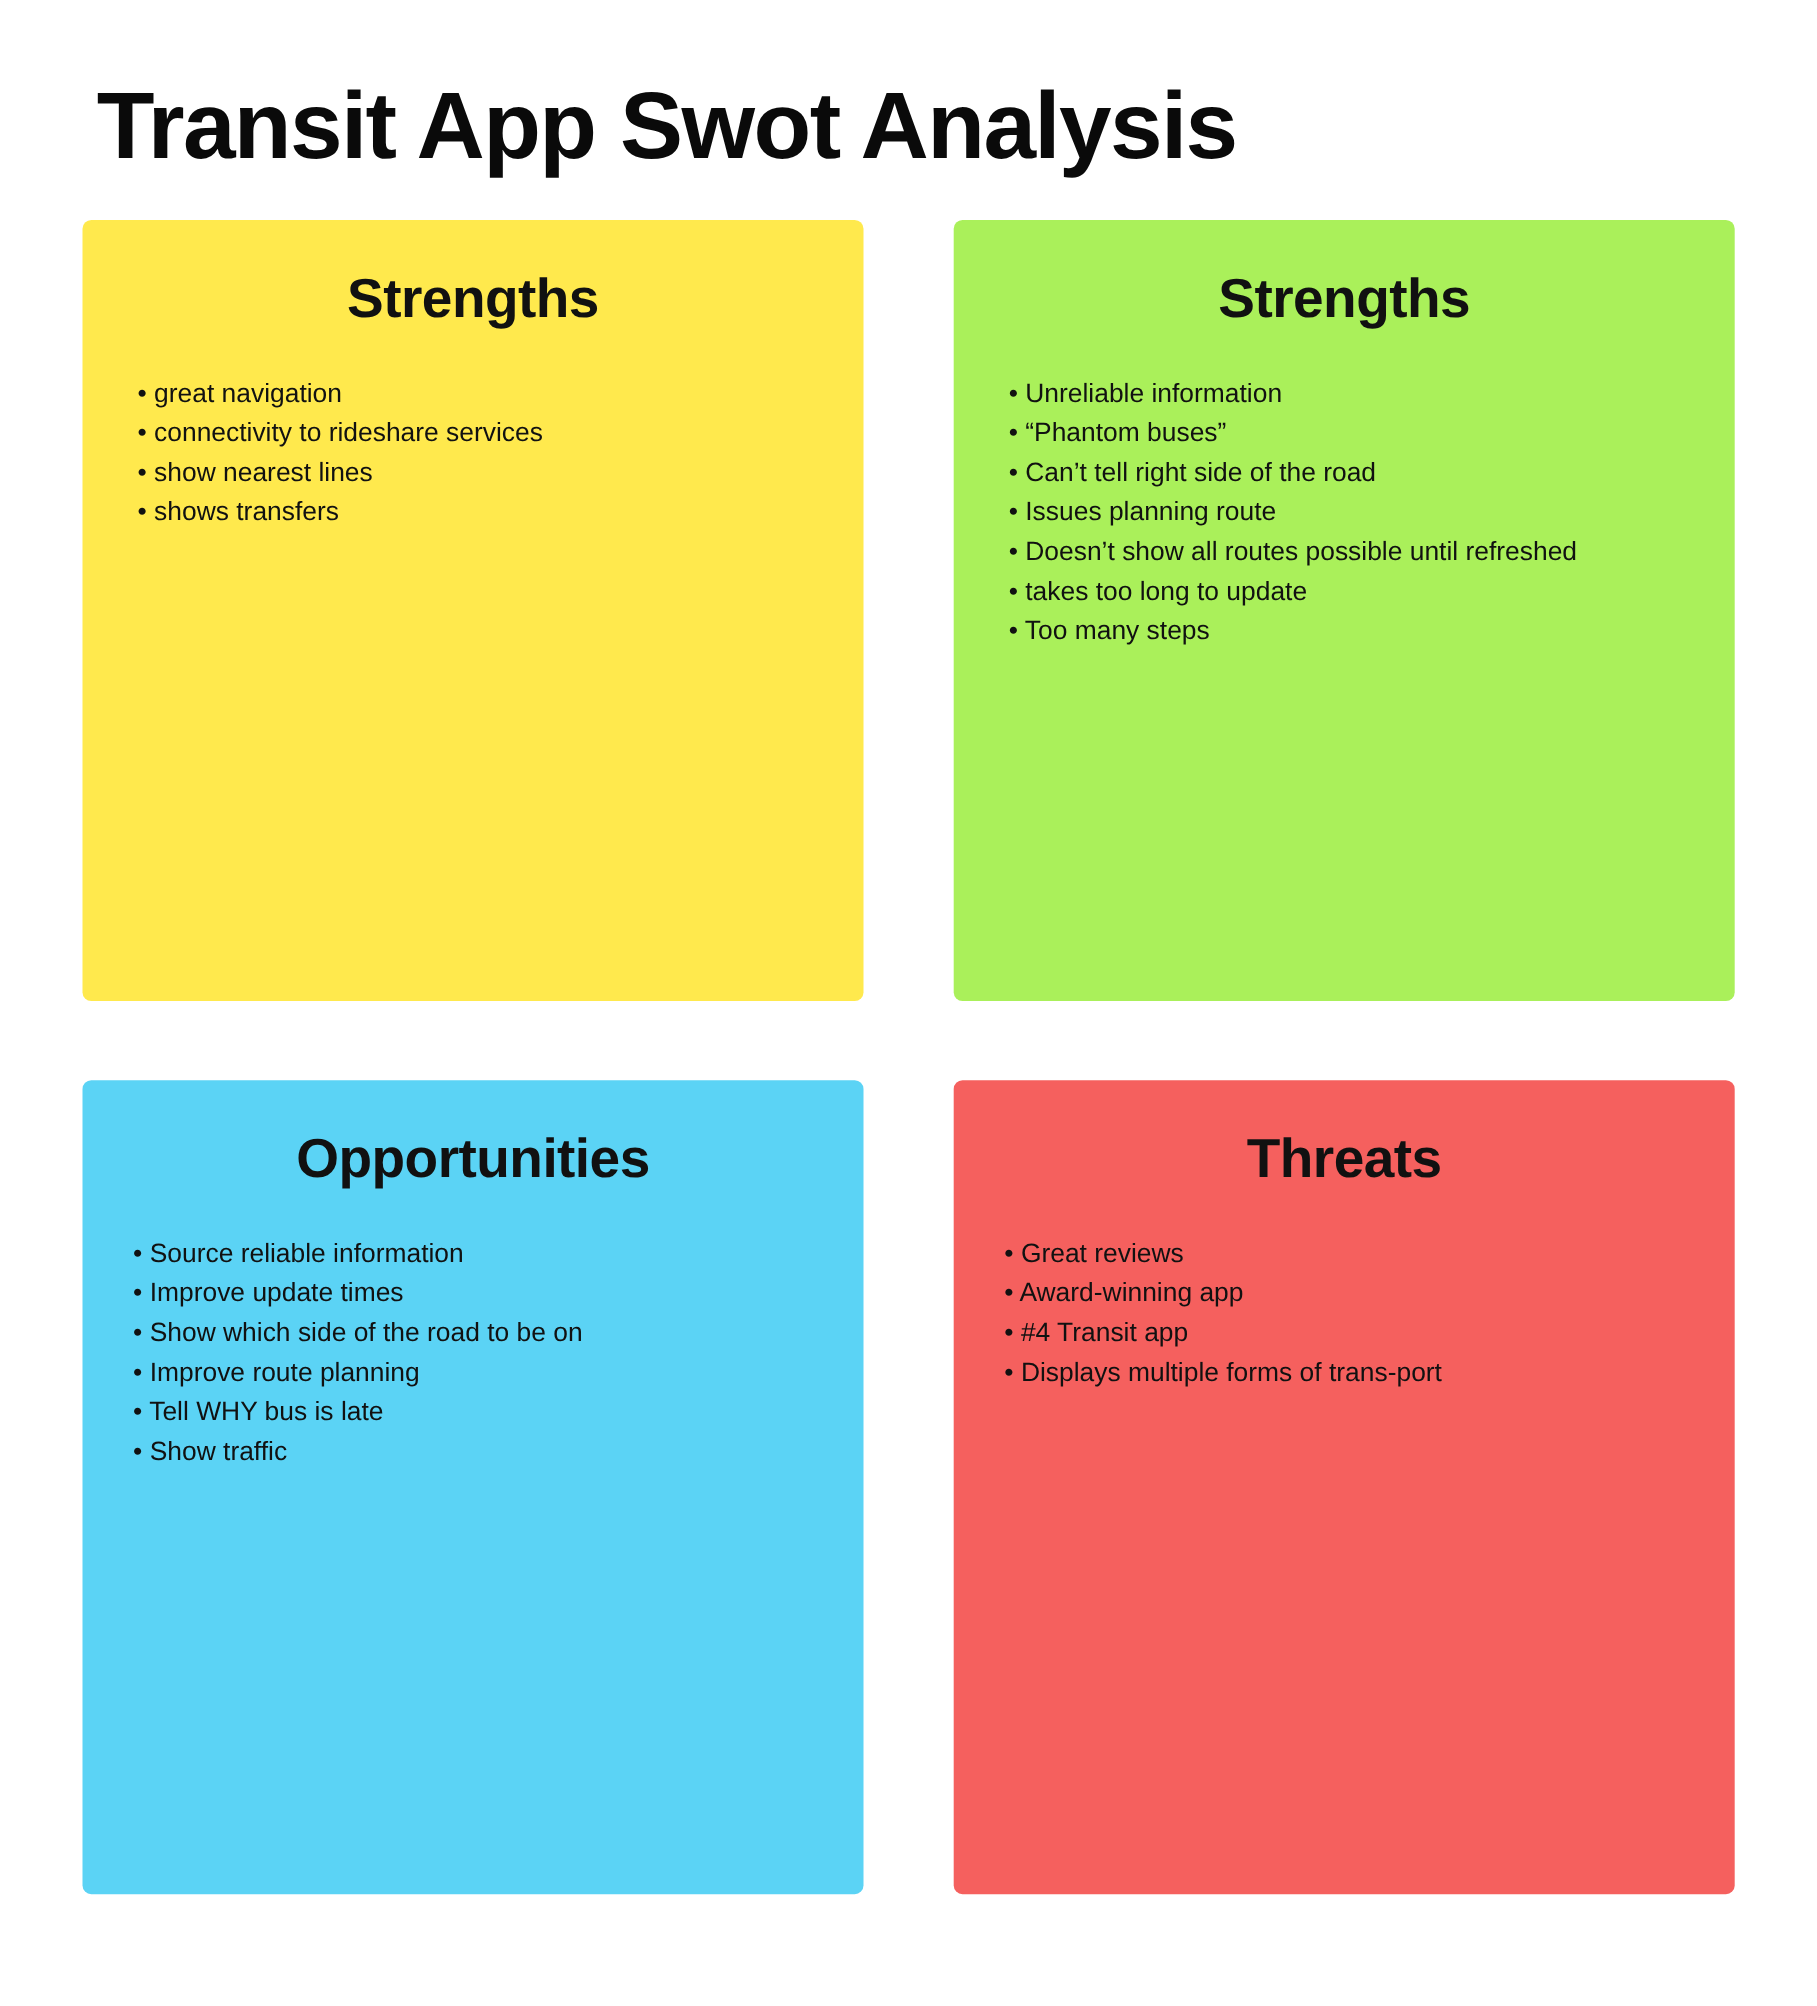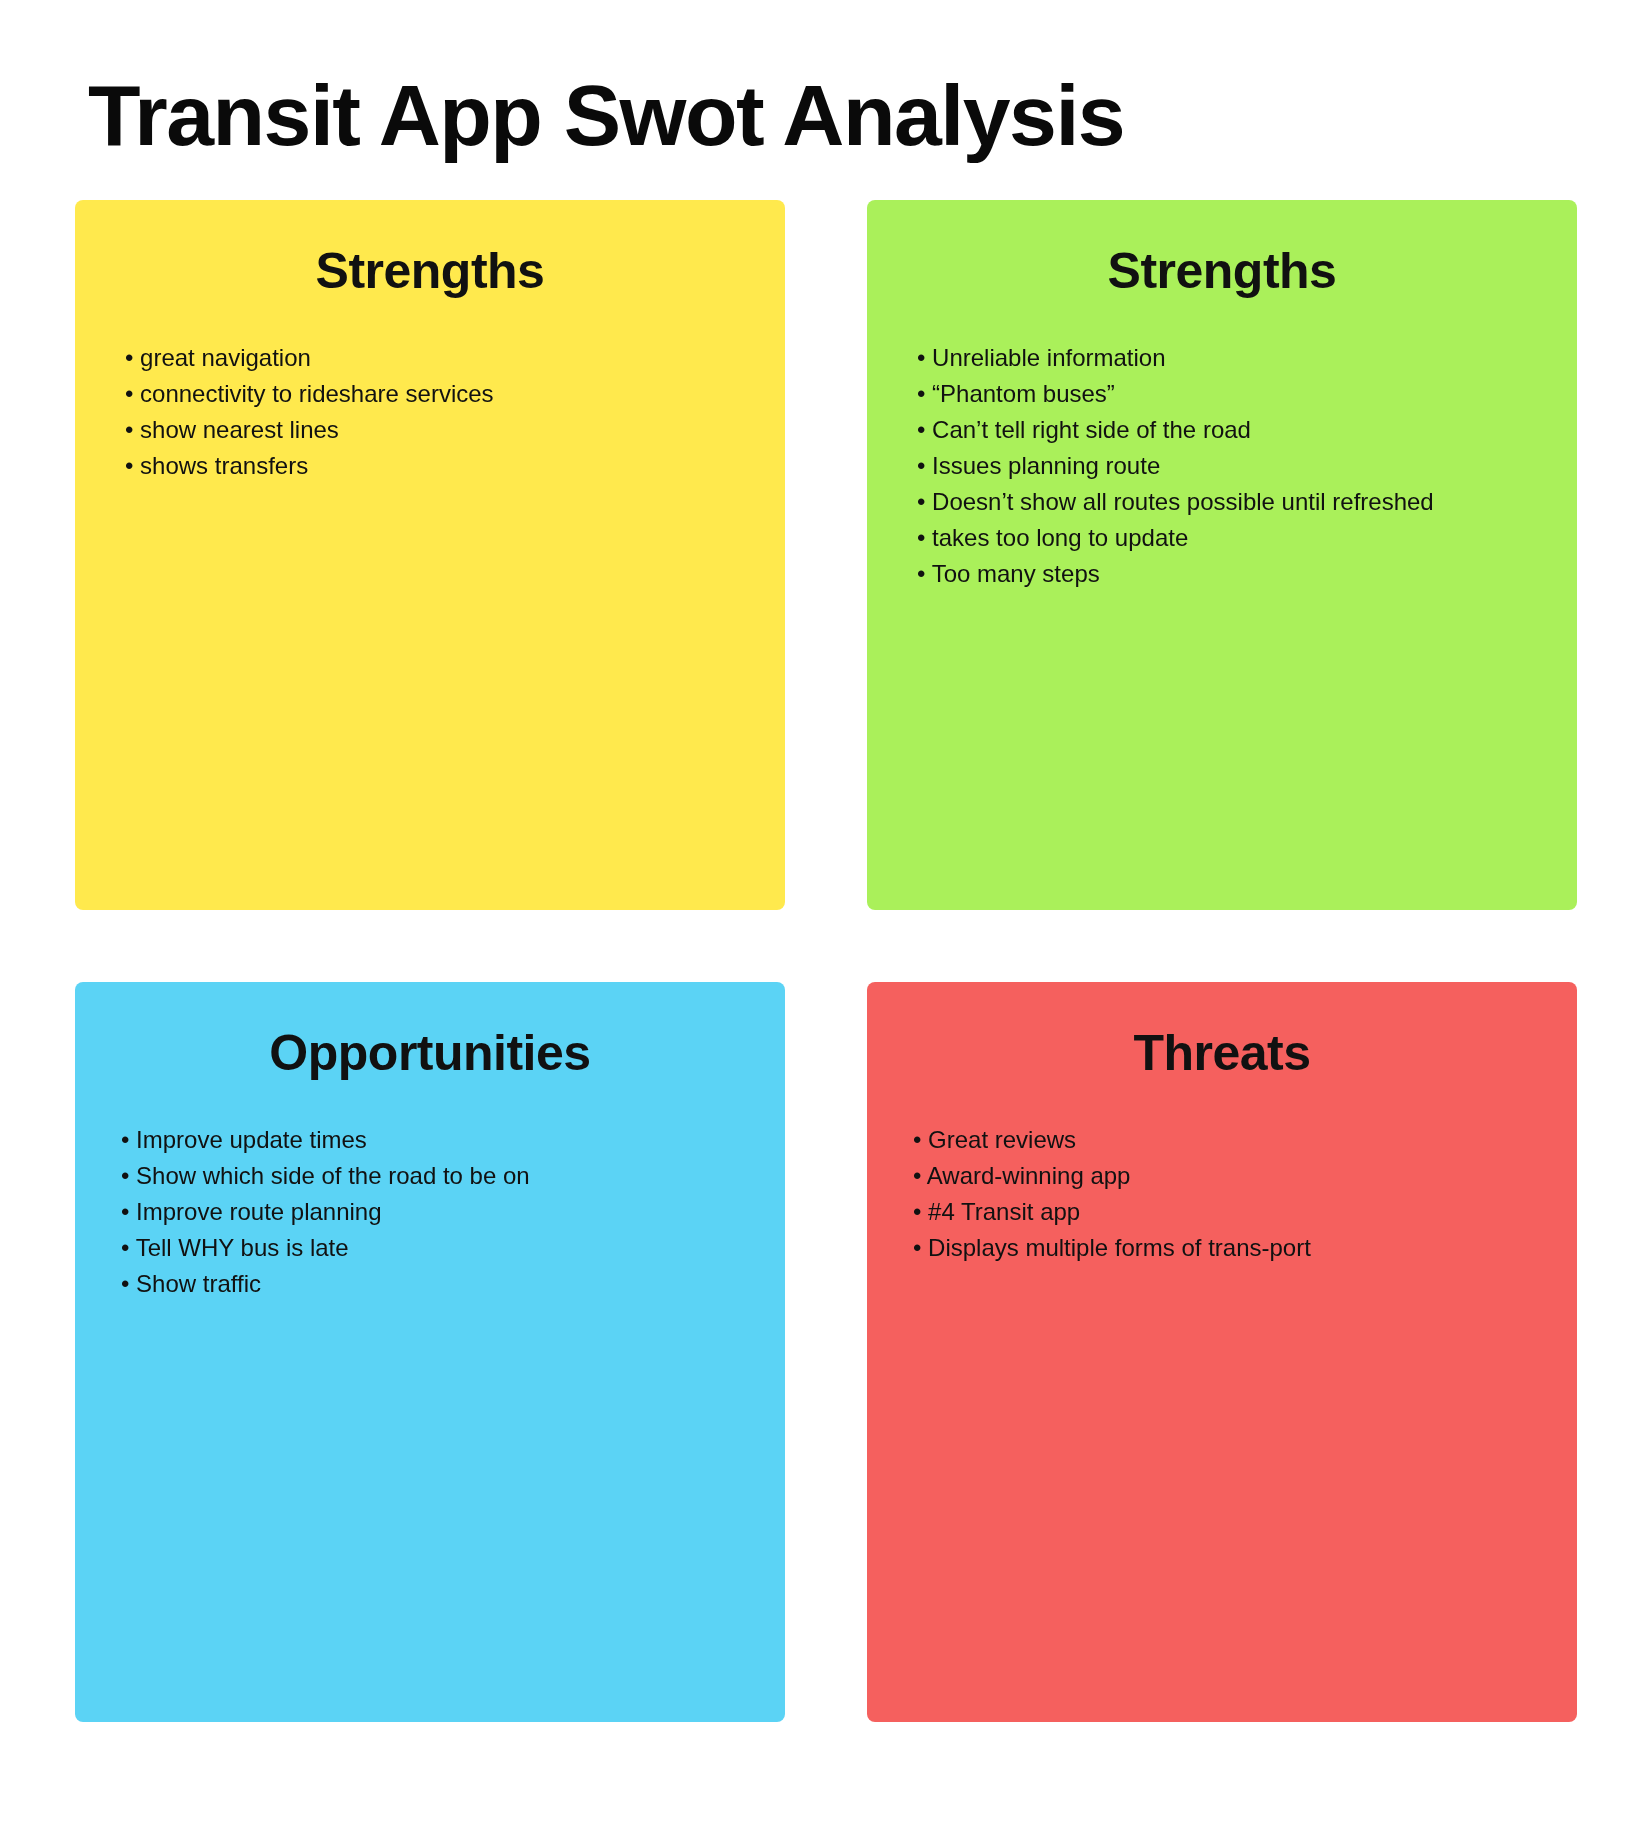--- a/index.html
+++ b/index.html
@@ -102,20 +102,21 @@
         <li>Issues planning route</li>
         <li>Doesn’t show all routes possible until refreshed</li>
         <li>takes too long to update</li>
         <li>Too many steps</li>
       </ul>
     </div>
 
     <div class="quad q-opportunities">
       <div class="quad-title">Opportunities</div>
       <ul class="quad-list">
+        <li>Source reliable information</li>
         <li>Improve update times</li>
         <li>Show which side of the road to be on</li>
         <li>Improve route planning</li>
         <li>Tell WHY bus is late</li>
         <li>Show traffic</li>
       </ul>
     </div>
 
     <div class="quad q-threats">
       <div class="quad-title">Threats</div>

